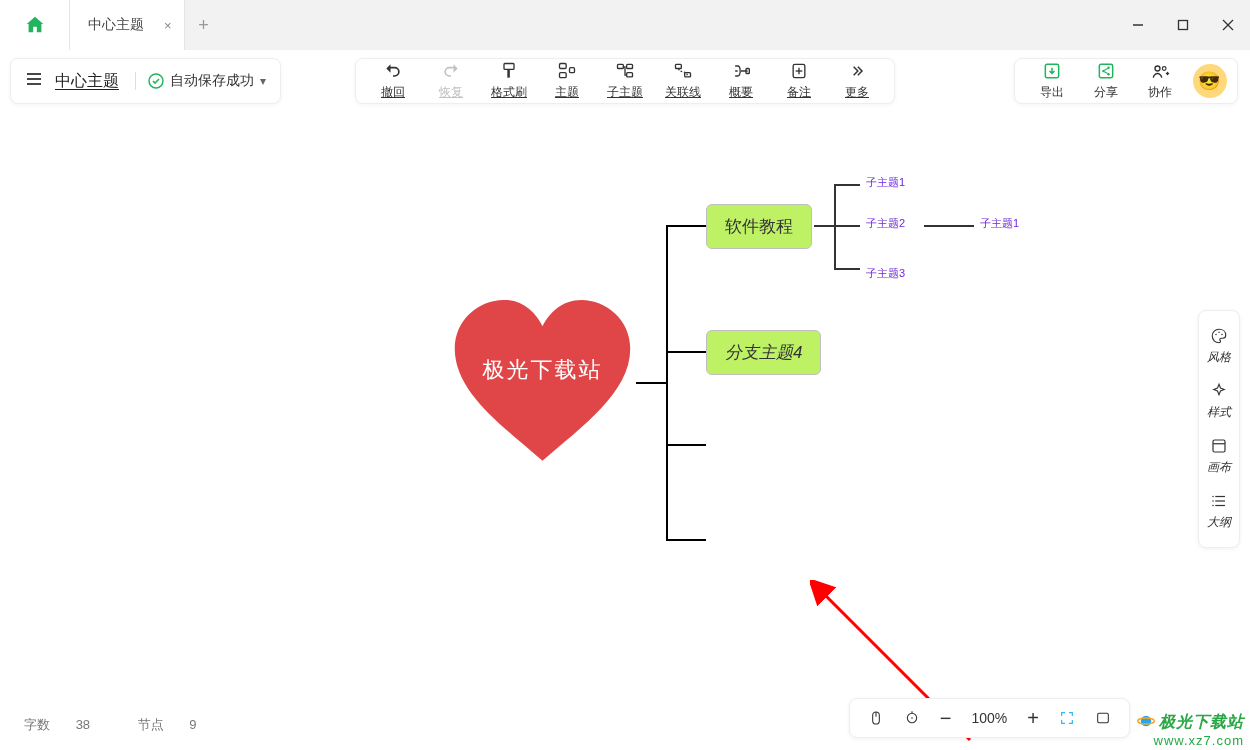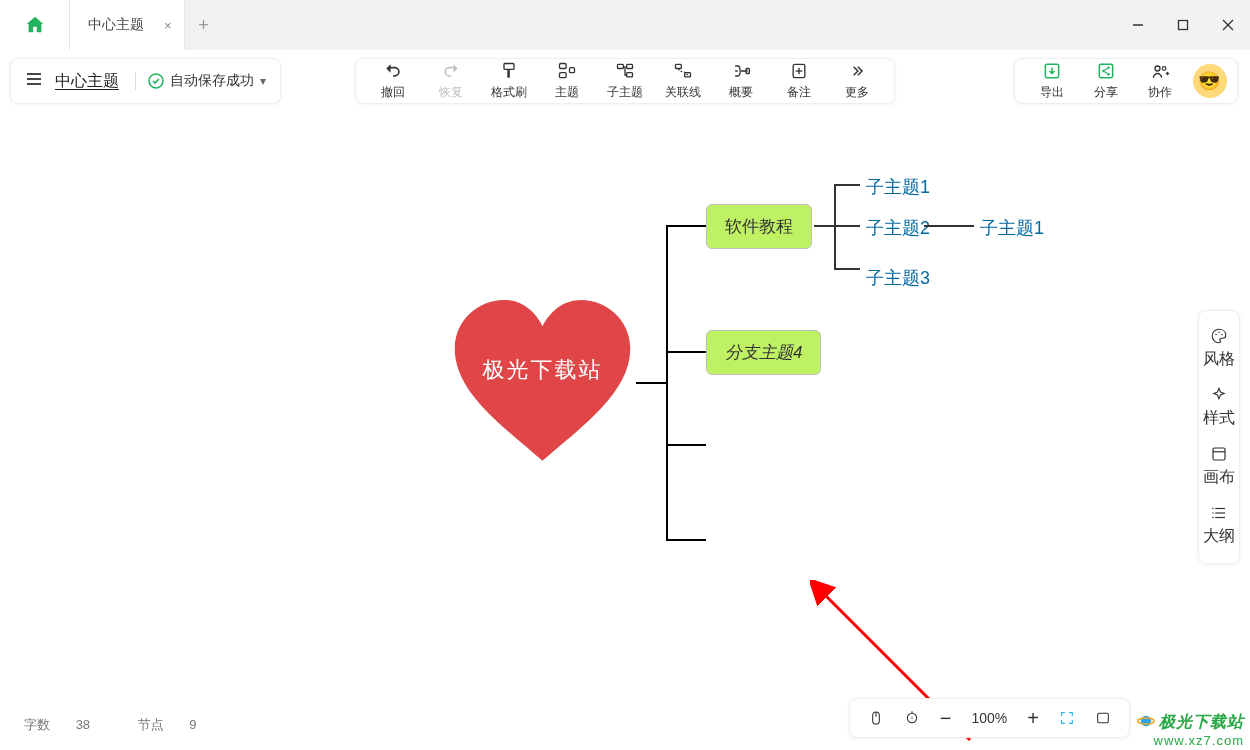--- a/index.html
+++ b/index.html
@@ -37,21 +37,21 @@
   .doc-box .caret { margin-left: 6px; color: #666; font-size: 12px; }
 
   .main-toolbar {
     position: absolute; left: 50%; transform: translateX(-50%); top: 8px; height: 46px;
     display: flex; align-items: center; border: 1px solid #eee; border-radius: 8px;
     background: #fff; box-shadow: 0 1px 4px rgba(0,0,0,.05); padding: 0 8px;
   }
   .tb-btn { width: 58px; display: flex; flex-direction: column; align-items: center; justify-content: center; cursor: pointer; color: #333; }
   .tb-btn.disabled { color: #c2c2c2; }
   .tb-btn svg { width: 20px; height: 20px; margin-bottom: 3px; }
-  .tb-btn .lab { font-size: 12px; }
+  .tb-btn .lab { font-size: 12px; text-decoration: underline; }
 
   .right-toolbar {
     position: absolute; right: 12px; top: 8px; height: 46px; display: flex; align-items: center;
     border: 1px solid #eee; border-radius: 8px; background: #fff; box-shadow: 0 1px 4px rgba(0,0,0,.05);
     padding: 16px 10px;
   }
   .rt-btn { width: 54px; display: flex; flex-direction: column; align-items: center; cursor: pointer; color: #333; }
   .rt-btn svg { width: 20px; height: 20px; margin-bottom: 3px; }
   .rt-btn .lab { font-size: 12px; }
   .avatar {
@@ -60,21 +60,21 @@
   }
 
   
   .canvas { position: absolute; left: 0; top: 110px; right: 0; bottom: 0; }
   .node {
     position: absolute; background: #bef264; border: 1px solid #bfbfbf; border-radius: 6px;
     padding: 10px 18px; font-size: 17px; color: #333; white-space: nowrap;
   }
   .node.selected { border: 2px solid #2bbbf0; }
   .node.game .txt { font-family: "STXingkai","KaiTi","STKaiti",cursive; font-weight: 600; letter-spacing: 3px; font-size: 20px; }
-  .subtext { position: absolute; font-size: 18px; color: #0369a1; white-space: nowrap; }
+  .subtext { position: absolute; font-size: 11px; color: #6d28d9; white-space: nowrap; }
 
   .heart-node {
     position: absolute; width: 195px; height: 175px; display: flex; align-items: flex-start; justify-content: center;
   }
   .heart-node svg { position: absolute; inset: 0; }
   .heart-node .txt { position: relative; color: #fff; font-size: 22px; letter-spacing: 2px; margin-top: 60px; }
 
   .edge { position: absolute; background: #000; }
   .edge.h { height: 2px; }
   .edge.v { width: 2px; }
@@ -83,21 +83,21 @@
   .edge.v.thin { width: 1.5px; }
 
   
   .side-panel {
     position: absolute; right: 10px; top: 310px; width: 42px; background: #fff;
     border: 1px solid #eee; border-radius: 8px; box-shadow: 0 1px 4px rgba(0,0,0,.06);
     padding: 8px 0;
   }
   .side-item { display: flex; flex-direction: column; align-items: center; padding: 8px 0; cursor: pointer; color: #333; }
   .side-item svg { width: 18px; height: 18px; margin-bottom: 4px; }
-  .side-item .lab { font-size: 16px; }
+  .side-item .lab { font-size: 12px; font-style: italic; }
 
   
   .status-bar { position: absolute; left: 24px; bottom: 16px; font-size: 13px; color: #777; margin-top: 42px; }
   .status-bar span { margin-right: 22px; }
 
   
   .zoom-bar {
     position: absolute; right: 120px; bottom: 12px; height: 40px; background: #fff;
     border: 1px solid #eee; border-radius: 8px; box-shadow: 0 1px 4px rgba(0,0,0,.06);
     display: flex; align-items: center; padding: 0 8px;

